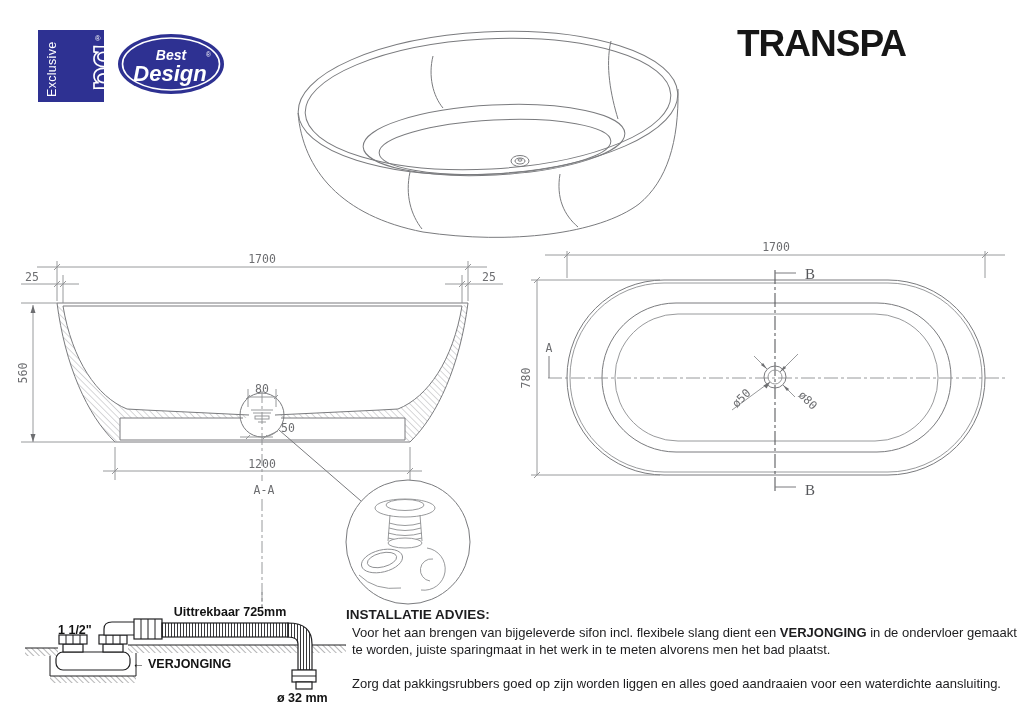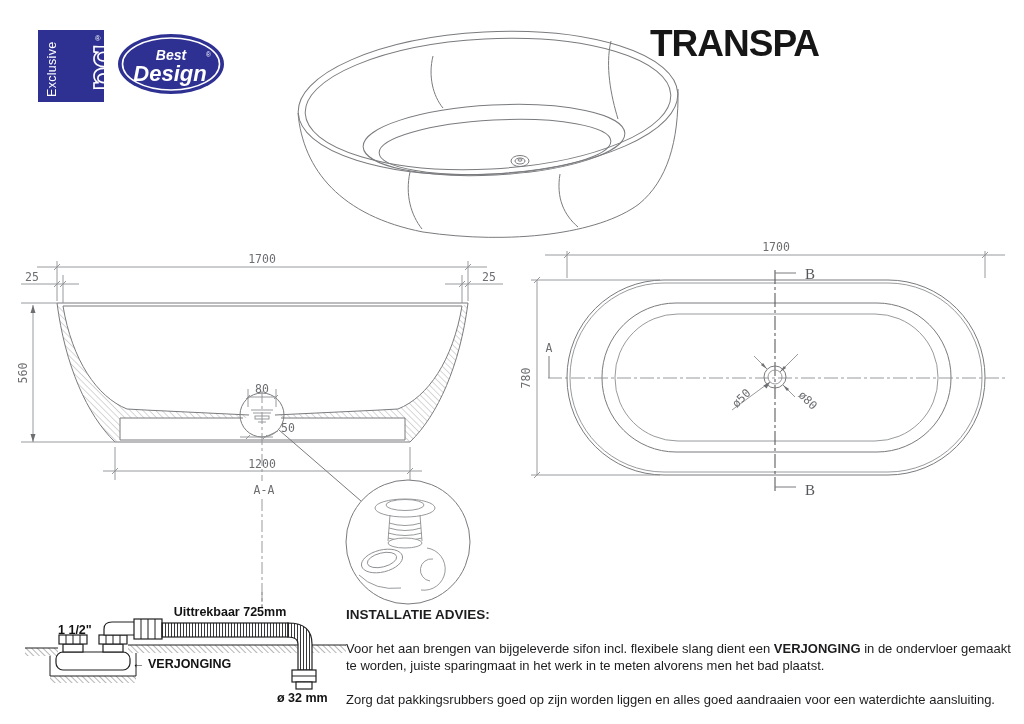--- a/index.html
+++ b/index.html
@@ -3,36 +3,36 @@
 <meta charset="utf-8">
 <style>
   html,body{margin:0;padding:0;}
   body{
     width:1024px;height:724px;position:relative;background:#ffffff;
     font-family:"Liberation Sans", sans-serif;overflow:hidden;
   }
   .abs{position:absolute;}
   
   #title{
-    left:650px;top:25px;width:343px;text-align:left;
+    left:650px;top:25px;width:343px;text-align:center;
     font-size:37px;font-weight:bold;letter-spacing:-1px;color:#161616;line-height:1;
   }
   
   .ln{stroke:#7a7b7e;stroke-width:1;fill:none;}
   .ln2{stroke:#8d8e91;stroke-width:0.9;fill:none;}
   .cadtxt{font-family:"DejaVu Sans Mono", monospace;font-size:11.5px;fill:#6d6e71;}
   .cadserif{font-family:"Liberation Serif", serif;font-size:15px;fill:#55565a;}
   .arr{fill:#6d6e71;stroke:none;}
   .blk{stroke:#202022;stroke-width:1.2;fill:#ffffff;}
   .blkln{stroke:#202022;stroke-width:1;fill:none;}
   .blktxt{font-family:"Liberation Sans", sans-serif;font-weight:bold;font-size:12.5px;fill:#131313;}
   
   #advice{left:346px;top:606px;width:676px;color:#1d1d1f;font-size:13px;line-height:1.32;}
-  #advice .hd{font-weight:bold;font-size:13.5px;margin-bottom:16px;}
-  #advice p{margin:0 0 0 0;}
+  #advice .hd{font-weight:bold;font-size:13.5px;margin-bottom:0;}
+  #advice p{margin:0 0 0 6px;}
   #advice p.sp{margin-top:17px;}
   #logo-square{left:38px;top:30px;}
   #logo-oval{left:117px;top:33px;}
 </style>
 </head>
 <body>
 
 <svg id="logo-square" class="abs" width="66" height="72" viewBox="0 0 66 72">
   <rect x="0" y="0" width="66" height="72" fill="#2e3192"></rect>
   <text transform="translate(18,67) rotate(-90)" font-size="12.5" fill="#ffffff" letter-spacing="0.3">Exclusive</text>

